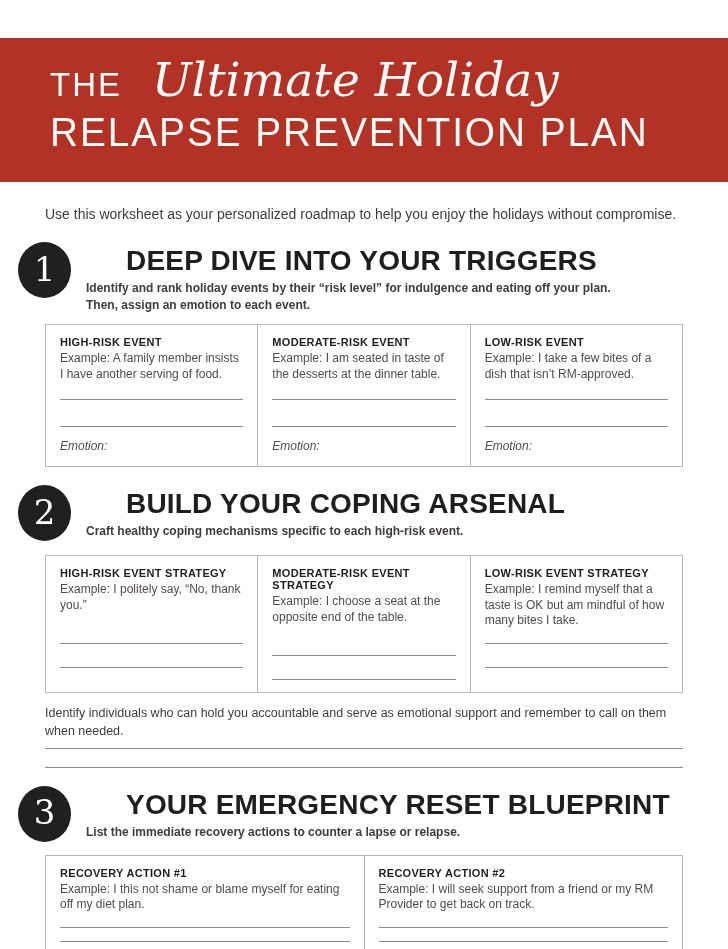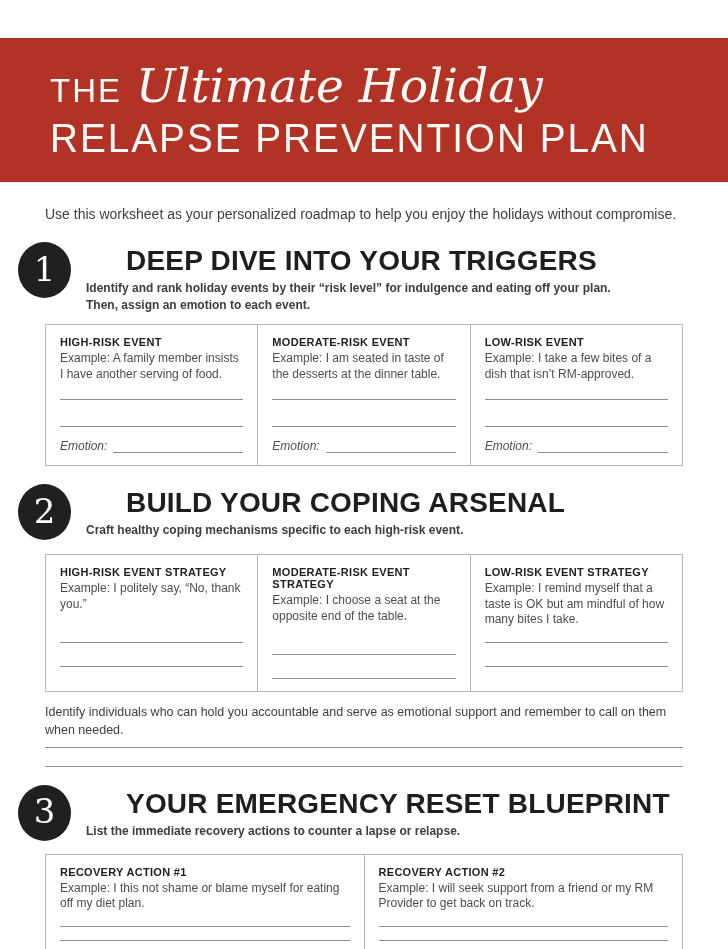--- a/index.html
+++ b/index.html
@@ -4,25 +4,25 @@
 <style>
   :root { --accent: #b33226; --ink: #201d1d; --body: #403c3b; --ex: #514c4a;
           --tbl-border: #b9b7b5; --rule: #8e8c8a; }
   * { margin: 0; padding: 0; box-sizing: border-box; }
   html, body { background: #fff; }
   .page { position: relative; width: 728px; height: 949px; background: #ffffff;
           font-family: "Liberation Sans", sans-serif; overflow: hidden; }
 
   
   .banner { margin-top: 38px; height: 144px; background: var(--accent);
-            padding: 24px 30px 0 50px; color: #fdfbf8; }
+            padding: 18px 30px 0 50px; color: #fdfbf8; }
   .banner-line1 { display: flex; align-items: baseline; }
   .title-the { font-size: 33px; letter-spacing: 2px; font-weight: 400; }
   .title-script { font-family: "DejaVu Serif", serif; font-style: italic;
-                  font-size: 47px; margin-left: 14px; line-height: 1; }
+                  font-size: 47px; margin-left: 30px; line-height: 1; }
   .banner-line2 { font-size: 40px; letter-spacing: 2px; font-weight: 400;
                   margin-top: 6px; transform: scaleX(0.97); transform-origin: left; }
 
   
   .intro { margin: 24px 45px 0 45px; font-size: 14px; color: var(--body); }
 
   
   .section { display: flex; margin: 20px 45px 0 18px; gap: 15px; }
   .num-circle { flex: 0 0 53px; width: 53px; height: 56px; background: #221f1f;
                 border-radius: 50%; display: flex; align-items: center; justify-content: center; }
@@ -38,21 +38,21 @@
   .wcell:first-child { border-left: none; }
   .cell-heading { font-size: 11px; font-weight: 700; color: var(--ink); letter-spacing: 0.3px; }
   .cell-example { font-size: 12px; color: var(--ex);
                   line-height: 1.3; margin-top: 3px; }
   .wline { border-bottom: 1px solid var(--rule); }
   .wline.sp-a { height: 17px; } .wline.sp-b { height: 27px; }
   .wline.sp-c { height: 14px; } .wline.sp-d { height: 24px; }
   .t1 .cell-example { min-height: 32px; }
   .t2 .cell-example { min-height: 48px; }
   .t3 .cell-example { min-height: 32px; }
-  .emotion-row { display: flex; align-items: center; margin-top: 12px; }
+  .emotion-row { display: flex; align-items: flex-start; margin-top: 12px; flex-direction: column; }
   .emotion-label { font-size: 12px; font-style: italic; color: var(--ex); }
   .emotion-line { flex: 1; margin-left: 6px; border-bottom: 1px solid var(--rule); height: 13px; }
 
   
   .support-note { margin: 12px 45px 0 45px; font-size: 12.5px; color: var(--body); line-height: 1.42; }
   .note-rule { margin: 0 45px; border-bottom: 1px solid var(--rule); }
   .note-rule.r1 { height: 8px; } .note-rule.r2 { height: 19px; }
 </style>
 </head>
 <body>

